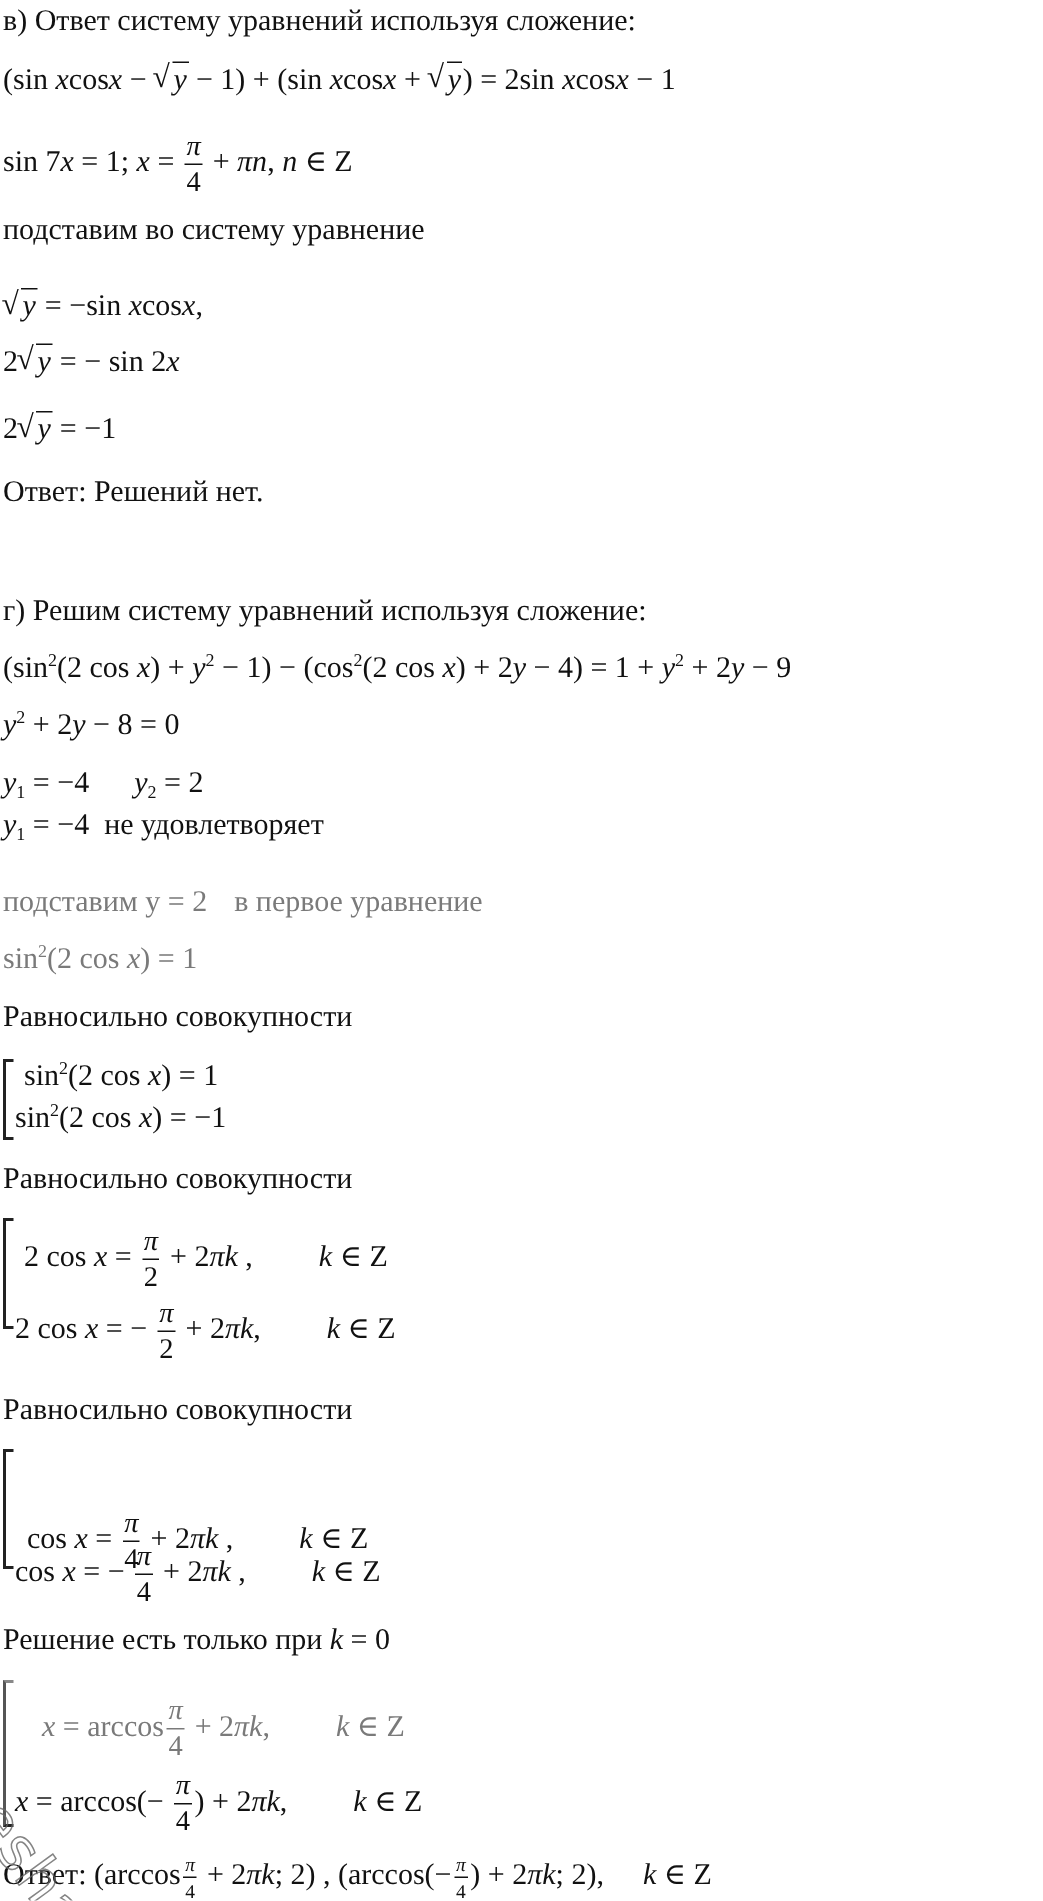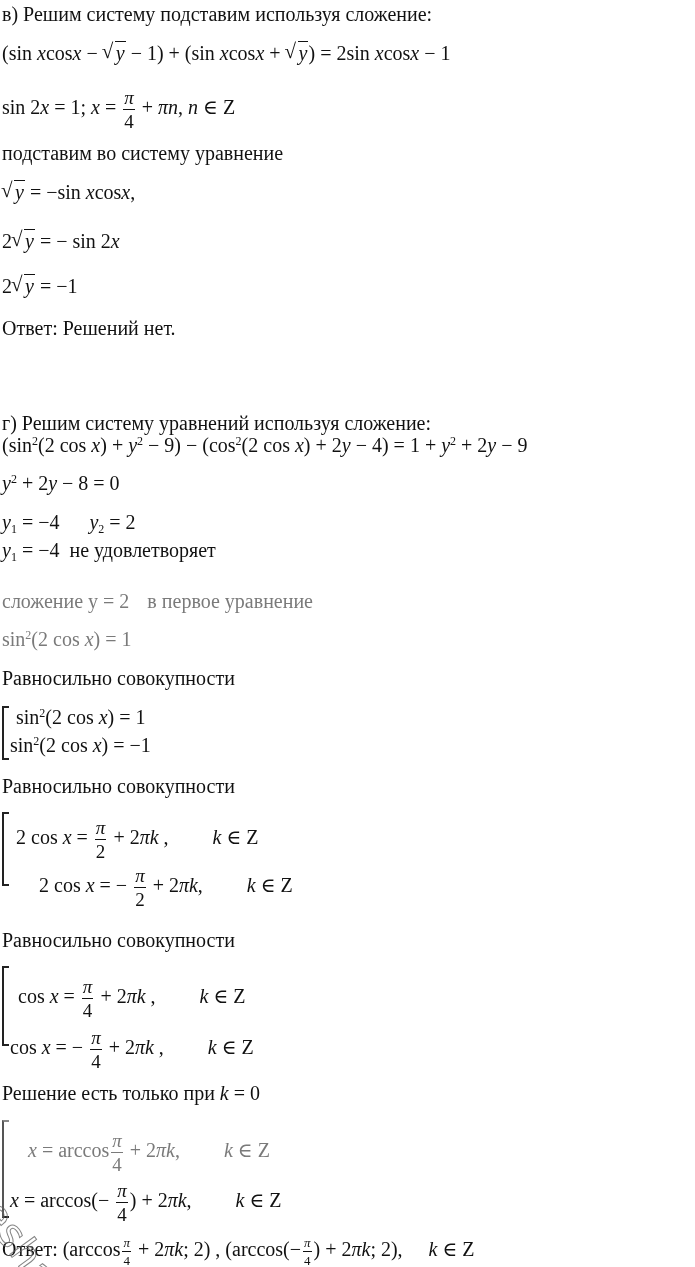--- a/index.html
+++ b/index.html
@@ -41,70 +41,70 @@
     position: absolute; left: 0px; top: 1178px;
     transform: rotate(54deg); transform-origin: 0 0;
     font-family: "DejaVu Sans", sans-serif; font-size: 40px;
     color: transparent; -webkit-text-stroke: 1px #666; letter-spacing: 1px;
     opacity: 0.8; pointer-events: none;
   }
 </style>
 </head>
 <body>
 
-<div class="line txt" style="top:2px;">в) Решим систему подставим используя сложение:</div>
+<div class="line txt" style="top:2px;">в) Ответ систему уравнений используя сложение:</div>
 
 <div class="line math" style="top:41px;">
   <span>(sin </span><span class="i">x</span><span>cos</span><span class="i">x</span><span> − </span><span class="sqrt"><span class="rad i">y</span></span><span> − 1) + (sin </span><span class="i">x</span><span>cos</span><span class="i">x</span><span> + </span><span class="sqrt"><span class="rad i">y</span></span><span>) = 2sin </span><span class="i">x</span><span>cos</span><span class="i">x</span><span> − 1</span>
 </div>
 
 <div class="line math" style="top:88px;">
-  <span>sin 2</span><span class="i">x</span><span> = 1;   </span><span class="i">x</span><span> = </span><span class="frac">
+  <span>sin 7</span><span class="i">x</span><span> = 1;   </span><span class="i">x</span><span> = </span><span class="frac">
       <span class="num">π</span>
       <span class="bar"></span>
       <span class="den">4</span>
     </span><span> + </span><span class="i">πn</span><span>, </span><span class="i">n</span><span> ∈ Z</span>
 </div>
 
 <div class="line txt" style="top:141px;">подставим во систему уравнение</div>
 
-<div class="line math" style="top:180px;">
+<div class="line math" style="top:192px;">
   <span class="sqrt"><span class="rad i">y</span></span><span> = −sin </span><span class="i">x</span><span>cos</span><span class="i">x</span><span>,</span>
 </div>
 
 <div class="line math" style="top:229px;font-family:Liberation Serif, serif;">
   <span>2</span><span class="sqrt"><span class="rad i">y</span></span><span> = − sin 2</span><span class="i">x</span>
 </div>
 
 <div class="line math" style="top:274px;">
   <span>2</span><span class="sqrt"><span class="rad i">y</span></span><span> = −1</span>
 </div>
 
 <div class="line txt" style="top:316px;text-align:right;">Ответ: Решений нет.</div>
 
-<div class="line txt" style="top:395px;margin-top:16px;">г) Решим систему уравнений используя сложение:</div>
+<div class="line txt" style="top:395px;">г) Решим систему уравнений используя сложение:</div>
 
 <div class="line math" style="top:433px;">
-  <span>(sin</span><sup>2</sup><span>(2 cos </span><span class="i">x</span><span>) + </span><span class="i">y</span><sup>2</sup><span> − 9) − (cos</span><sup>2</sup><span>(2 cos </span><span class="i">x</span><span>) + 2</span><span class="i">y</span><span> − 4) = 1 + </span><span class="i">y</span><sup>2</sup><span> + 2</span><span class="i">y</span><span> − 9</span>
+  <span>(sin</span><sup>2</sup><span>(2 cos </span><span class="i">x</span><span>) + </span><span class="i">y</span><sup>2</sup><span> − 1) − (cos</span><sup>2</sup><span>(2 cos </span><span class="i">x</span><span>) + 2</span><span class="i">y</span><span> − 4) = 1 + </span><span class="i">y</span><sup>2</sup><span> + 2</span><span class="i">y</span><span> − 9</span>
 </div>
 
 <div class="line math" style="top:471px;">
   <span class="i">y</span><sup>2</sup><span> + 2</span><span class="i">y</span><span> − 8 = 0</span>
 </div>
 
 <div class="line math" style="top:510px;">
   <span class="i">y</span><sub>1</sub><span> = −4</span><span class="gap" style="width:30px;"></span><span class="i">y</span><sub>2</sub><span> = 2</span>
 </div>
 
 <div class="line math" style="top:538px;">
   <span class="i">y</span><sub>1</sub><span> = −4</span><span class="gap" style="width:10px;"></span><span class="txt">не удовлетворяет</span>
 </div>
 
 <div class="line txt gray" style="top:589px;">
-  <span>сложение </span><span>y = 2</span><span class="gap" style="width:18px;"></span><span>в первое уравнение</span>
+  <span>подставим </span><span>y = 2</span><span class="gap" style="width:18px;"></span><span>в первое уравнение</span>
 </div>
 
 <div class="line math gray" style="top:627px;">
   <span>sin</span><sup>2</sup><span>(2 cos </span><span class="i">x</span><span>) = 1</span>
 </div>
 
 <div class="line txt" style="top:666px;">Равносильно совокупности</div>
 
 <div class="bracket" style="left:2px; top:706px; height:50px;"></div>
 <div class="line math" style="top:705px; left:16px;">
@@ -117,32 +117,32 @@
 <div class="line txt" style="top:774px;">Равносильно совокупности</div>
 
 <div class="bracket" style="left:2px; top:812px; height:70px;"></div>
 <div class="line math" style="top:818px; left:16px;">
   <span>2 cos </span><span class="i">x</span><span> = </span><span class="frac">
       <span class="num">π</span>
       <span class="bar"></span>
       <span class="den">2</span>
     </span><span> + 2</span><span class="i">πk</span><span>  ,</span><span class="gap" style="width:44px;"></span><span class="i">k</span><span> ∈ Z</span>
 </div>
-<div class="line math" style="top:866px; left:10px;margin-left:29px;">
+<div class="line math" style="top:866px; left:10px;">
   <span>2 cos </span><span class="i">x</span><span> = − </span><span class="frac">
       <span class="num">π</span>
       <span class="bar"></span>
       <span class="den">2</span>
     </span><span> + 2</span><span class="i">πk</span><span>,</span><span class="gap" style="width:44px;"></span><span class="i">k</span><span> ∈ Z</span>
 </div>
 
 <div class="line txt" style="top:928px;">Равносильно совокупности</div>
 
 <div class="bracket" style="left:2px; top:966px; height:76px;"></div>
-<div class="line math" style="top:977px; left:18px;">
+<div class="line math" style="top:1006px; left:18px;">
   <span>cos </span><span class="i">x</span><span> = </span><span class="frac">
       <span class="num">π</span>
       <span class="bar"></span>
       <span class="den">4</span>
     </span><span> + 2</span><span class="i">πk</span><span>  ,</span><span class="gap" style="width:44px;"></span><span class="i">k</span><span> ∈ Z</span>
 </div>
 <div class="line math" style="top:1028px; left:10px;">
   <span>cos </span><span class="i">x</span><span> = − </span><span class="frac">
       <span class="num">π</span>
       <span class="bar"></span>

